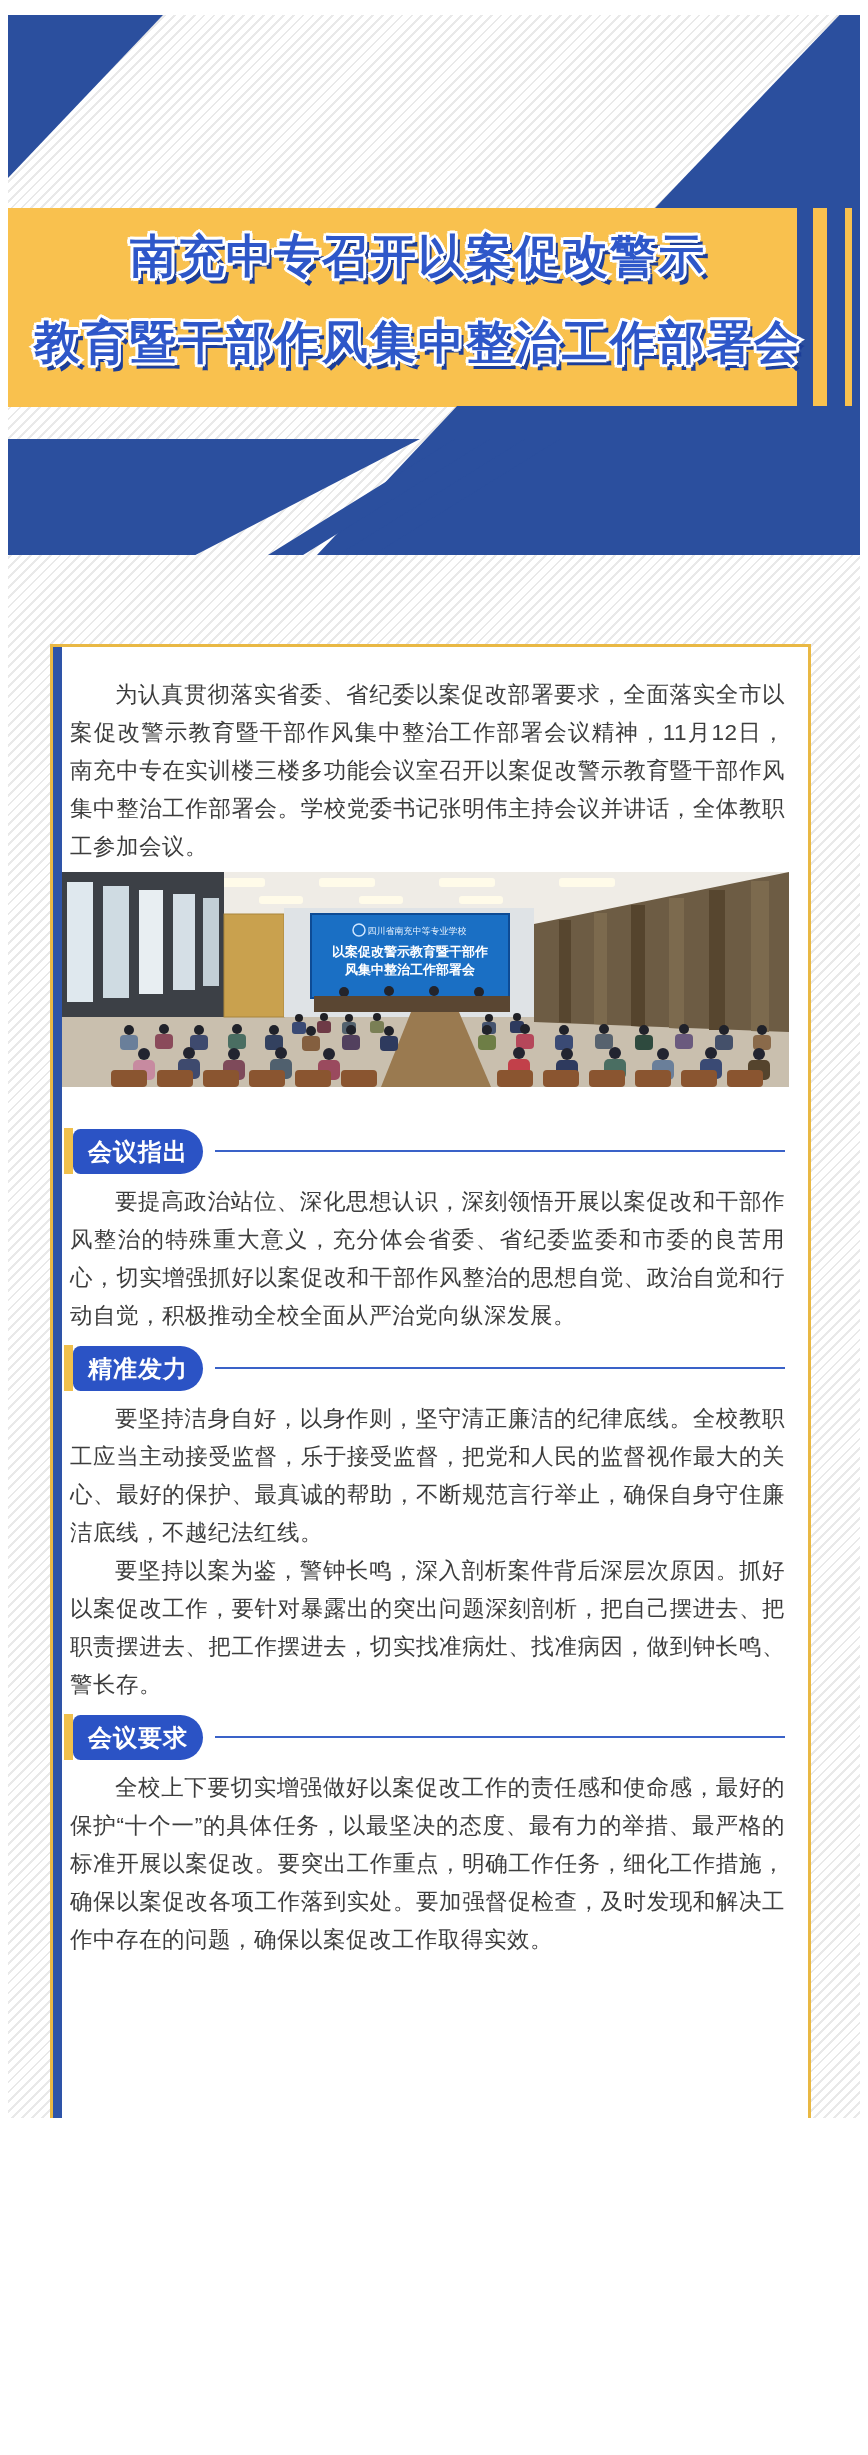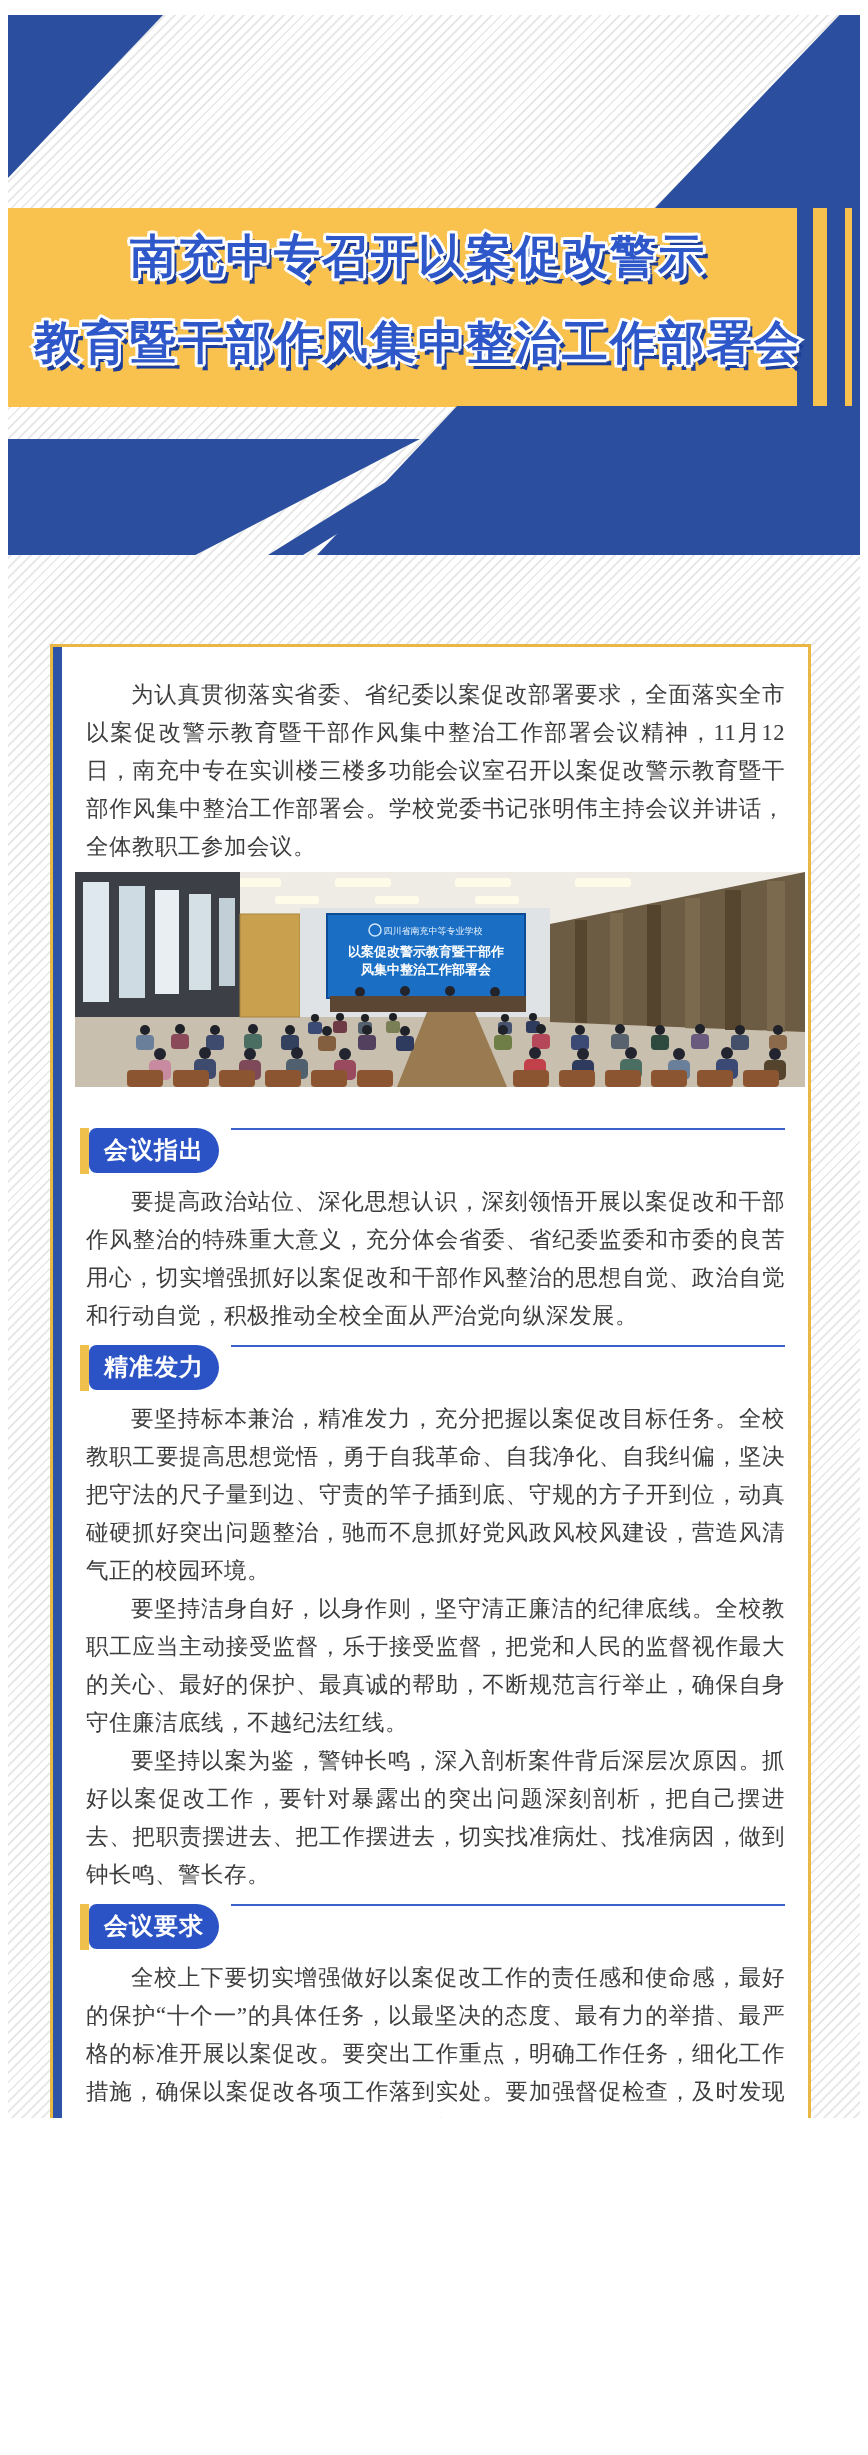--- a/index.html
+++ b/index.html
@@ -1,17 +1,17 @@
 <!DOCTYPE html>
 <html><head>
 <meta charset="utf-8">
 <style>
   html,body{margin:0;padding:0;background:#ffffff;}
   .page{position:relative;width:868px;height:2118px;background:#ffffff;overflow:hidden;
-        font-family:Liberation Serif, serif;}
+        font-family:Liberation Sans, sans-serif;}
   
   .stripes{position:absolute;left:8px;right:8px;top:15px;bottom:0;
     background:repeating-linear-gradient(135deg,#ffffff 0 5px,#e9e9e9 5px 7px);}
   
   .shape{position:absolute;background:#2B4F9E;}
   .tri-left{left:8px;top:15px;width:155px;height:163px;clip-path:polygon(0 0,100% 0,0 100%);}
   .tri-right{left:655px;top:15px;width:205px;height:193px;clip-path:polygon(90% 0,100% 0,100% 100%,0 100%);}
   .edge-strip{left:852px;top:193px;width:8px;height:217px;}
   .banner{position:absolute;left:8px;top:208px;width:852px;height:199px;background:#F9C14E;}
   .bar1{left:797px;top:208px;width:16px;height:199px;}
@@ -26,25 +26,25 @@
     letter-spacing:2px;color:#2E57C9;-webkit-text-stroke:4.5px #ffffff;paint-order:stroke fill;
     text-shadow:-2px -2px 0 #fff,2px -2px 0 #fff,-2px 2px 0 #fff,2px 2px 0 #fff,
                  0 -3px 0 #fff,0 3px 0 #fff,-3px 0 0 #fff,3px 0 0 #fff,
                  5px 6px 0 #1C3E99;white-space:nowrap;}
   .title-line.l1{top:18px;} .title-line.l2{top:104px;}
   
   .card{position:absolute;left:50px;top:644px;width:761px;min-height:1658px;box-sizing:border-box;
     background:#ffffff;border:3px solid #E9B844;}
   .card-stripe{position:absolute;left:0;top:0;bottom:0;width:9px;background:#2E54A8;}
   .card-bottombar{position:absolute;left:0;right:0;bottom:0;height:9px;background:#2451BD;}
-  .card-content{margin-left:9px;padding:29px 23px 14px 24px;}
+  .card-content{margin-left:9px;padding:29px 23px 14px 8px;}
   .card-content p{margin:0;font-size:22.5px;line-height:38px;color:#3D3D3D;
     text-align:justify;text-indent:2em;letter-spacing:0.5px;}
   .photo{width:730px;height:215px;margin:6px 0 41px -11px;display:block;}
-  .badge-row{display:flex;align-items:flex-start;height:46px;margin:10px 0 9px -6px;}
+  .badge-row{display:flex;align-items:center;height:46px;margin:10px 0 9px -6px;}
   .badge-bar{width:9px;height:46px;background:#F0C04C;flex:0 0 auto;}
   .badge-pill{height:45px;line-height:45px;padding:0 15px;background:#2B53C5;color:#ffffff;
     font-size:24px;font-weight:bold;letter-spacing:1px;border-radius:8px 24px 24px 8px;flex:0 0 auto;}
   .badge-line{flex:1;height:2px;background:#3A62C8;margin-left:12px;}
   
   .footer{position:absolute;left:0;right:0;top:2345px;text-align:center;margin-left:12px;}
   .footer div{font-size:19px;color:#9B9B9B;letter-spacing:1px;margin-bottom:12px;}
 </style>
 </head>
 <body>
@@ -232,21 +232,20 @@
         <div class="badge-pill">会议指出</div>
         <div class="badge-line"></div>
       </div>
       <p>要提高政治站位、深化思想认识，深刻领悟开展以案促改和干部作风整治的特殊重大意义，充分体会省委、省纪委监委和市委的良苦用心，切实增强抓好以案促改和干部作风整治的思想自觉、政治自觉和行动自觉，积极推动全校全面从严治党向纵深发展。</p>
 
       <div class="badge-row">
         <div class="badge-bar"></div>
         <div class="badge-pill">精准发力</div>
         <div class="badge-line"></div>
       </div>
-      <p>要坚持标本兼治，精准发力，充分把握以案促改目标任务。全校教职工要提高思想觉悟，勇于自我革命、自我净化、自我纠偏，坚决把守法的尺子量到边、守责的竿子插到底、守规的方子开到位，动真碰硬抓好突出问题整治，驰而不息抓好党风政风校风建设，营造风清气正的校园环境。</p>
       <p>要坚持洁身自好，以身作则，坚守清正廉洁的纪律底线。全校教职工应当主动接受监督，乐于接受监督，把党和人民的监督视作最大的关心、最好的保护、最真诚的帮助，不断规范言行举止，确保自身守住廉洁底线，不越纪法红线。</p>
       <p>要坚持以案为鉴，警钟长鸣，深入剖析案件背后深层次原因。抓好以案促改工作，要针对暴露出的突出问题深刻剖析，把自己摆进去、把职责摆进去、把工作摆进去，切实找准病灶、找准病因，做到钟长鸣、警长存。</p>
 
       <div class="badge-row">
         <div class="badge-bar"></div>
         <div class="badge-pill">会议要求</div>
         <div class="badge-line"></div>
       </div>
       <p>全校上下要切实增强做好以案促改工作的责任感和使命感，最好的保护“十个一”的具体任务，以最坚决的态度、最有力的举措、最严格的标准开展以案促改。要突出工作重点，明确工作任务，细化工作措施，确保以案促改各项工作落到实处。要加强督促检查，及时发现和解决工作中存在的问题，确保以案促改工作取得实效。</p>
     </div>

